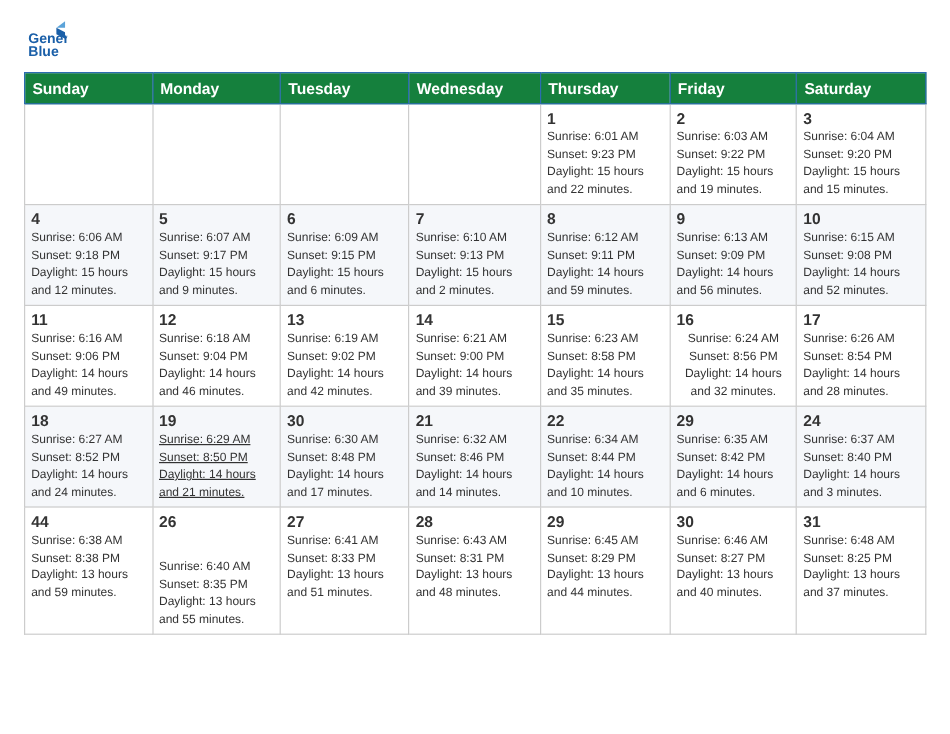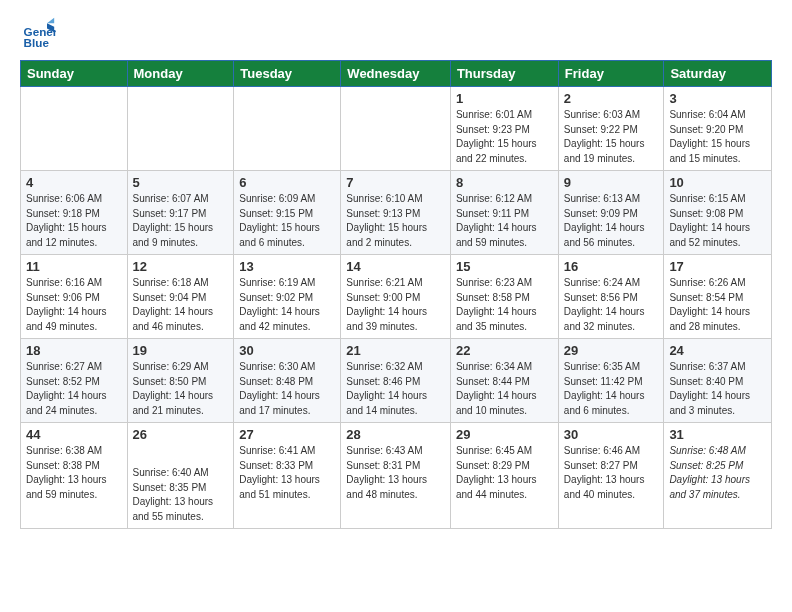--- a/index.html
+++ b/index.html
@@ -152,41 +152,41 @@
 Daylight: 14 hours and 39 minutes.</div>
           </td>
           <td>
             <span class="day-num">15</span>
             <div class="day-info" style="white-space: pre-line;">Sunrise: 6:23 AM
 Sunset: 8:58 PM
 Daylight: 14 hours and 35 minutes.</div>
           </td>
           <td>
             <span class="day-num">16</span>
-            <div class="day-info" style="white-space: pre-line;">Sunrise: 6:24 AM
+            <div class="day-info" style="white-space: pre-line; text-align: center;">Sunrise: 6:24 AM
 Sunset: 8:56 PM
 Daylight: 14 hours and 32 minutes.</div>
           </td>
           <td>
             <span class="day-num">17</span>
             <div class="day-info" style="white-space: pre-line;">Sunrise: 6:26 AM
 Sunset: 8:54 PM
 Daylight: 14 hours and 28 minutes.</div>
           </td>
         </tr>
         <tr>
           <td>
             <span class="day-num">18</span>
             <div class="day-info" style="white-space: pre-line;">Sunrise: 6:27 AM
 Sunset: 8:52 PM
 Daylight: 14 hours and 24 minutes.</div>
           </td>
           <td>
             <span class="day-num">19</span>
-            <div class="day-info" style="white-space: pre-line;">Sunrise: 6:29 AM
+            <div class="day-info" style="white-space: pre-line; text-decoration: underline;">Sunrise: 6:29 AM
 Sunset: 8:50 PM
 Daylight: 14 hours and 21 minutes.</div>
           </td>
           <td>
             <span class="day-num">30</span>
             <div class="day-info" style="white-space: pre-line;">Sunrise: 6:30 AM
 Sunset: 8:48 PM
 Daylight: 14 hours and 17 minutes.</div>
           </td>
           <td>
@@ -197,21 +197,21 @@
           </td>
           <td>
             <span class="day-num">22</span>
             <div class="day-info" style="white-space: pre-line;">Sunrise: 6:34 AM
 Sunset: 8:44 PM
 Daylight: 14 hours and 10 minutes.</div>
           </td>
           <td>
             <span class="day-num">29</span>
             <div class="day-info" style="white-space: pre-line;">Sunrise: 6:35 AM
-Sunset: 11:42 PM
+Sunset: 8:42 PM
 Daylight: 14 hours and 6 minutes.</div>
           </td>
           <td>
             <span class="day-num">24</span>
             <div class="day-info" style="white-space: pre-line;">Sunrise: 6:37 AM
 Sunset: 8:40 PM
 Daylight: 14 hours and 3 minutes.</div>
           </td>
         </tr>
         <tr>
@@ -246,20 +246,20 @@
 Daylight: 13 hours and 44 minutes.</div>
           </td>
           <td>
             <span class="day-num">30</span>
             <div class="day-info" style="white-space: pre-line;">Sunrise: 6:46 AM
 Sunset: 8:27 PM
 Daylight: 13 hours and 40 minutes.</div>
           </td>
           <td>
             <span class="day-num">31</span>
-            <div class="day-info" style="white-space: pre-line; font-style: italic;">Sunrise: 6:48 AM
+            <div class="day-info" style="white-space: pre-line;">Sunrise: 6:48 AM
 Sunset: 8:25 PM
 Daylight: 13 hours and 37 minutes.</div>
           </td>
         </tr>
       </tbody>
   </table>
 </div>
 
 </body></html>

